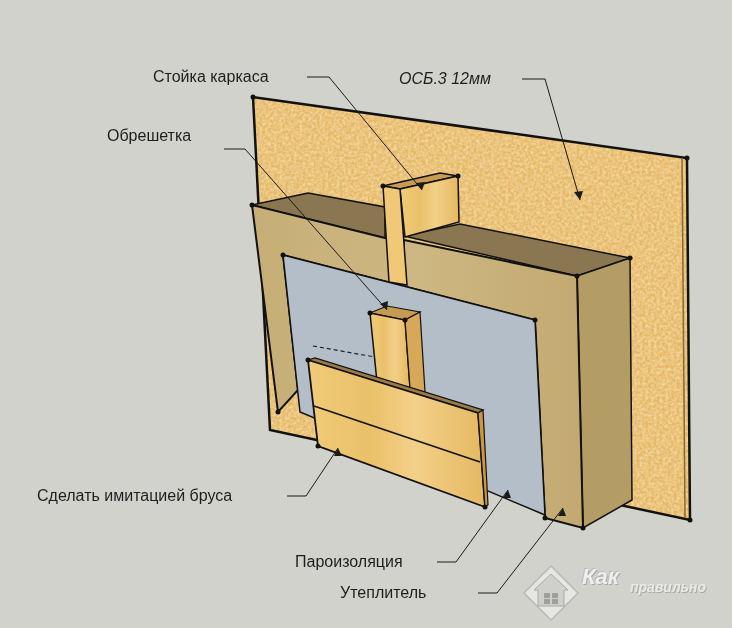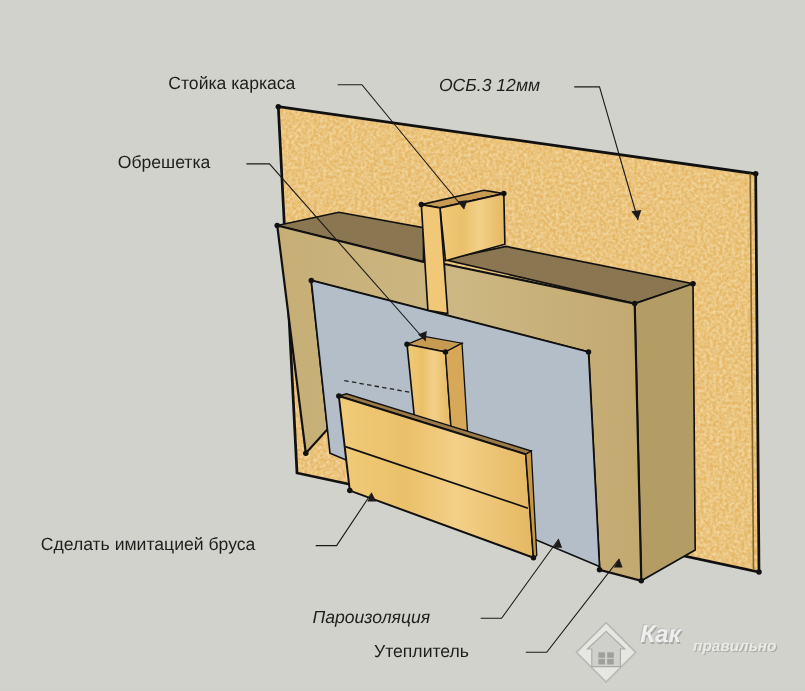--- a/index.html
+++ b/index.html
@@ -145,23 +145,23 @@
       <circle cx="318" cy="446" r="2.5"></circle>
     <circle cx="383" cy="186" r="2.5"></circle>
       <circle cx="458" cy="176" r="2.5"></circle>
     <circle cx="370" cy="313" r="2.5"></circle>
       <circle cx="405" cy="320" r="2.5"></circle>
   </g>
 </svg>
 
 <div class="label" style="left:153px; top:68px;">Стойка каркаса</div>
 <div class="label" style="left:399px; top:70px;font-style:italic;">ОСБ.3 12мм</div>
-<div class="label" style="left:107px; top:140px;">Обрешетка</div>
+<div class="label" style="left:107px; top:127px;">Обрешетка</div>
 <div class="label" style="left:37px; top:487px;">Сделать имитацией бруса</div>
-<div class="label" style="left:284px; top:553px;font-style:italic;">Пароизоляция</div>
+<div class="label" style="left:295px; top:553px;">Пароизоляция</div>
 <div class="label" style="left:340px; top:584px;">Утеплитель</div>
 
 <div class="logo">
   <svg width="58" height="58" viewBox="0 0 58 58" style="position:absolute; left:0; top:2px;">
     <polygon points="29,2 56,29 29,56 2,29" fill="#e6e6e3" stroke="#b8b8b4" stroke-width="1.5"></polygon>
     <polygon points="29,10 46,26 42,26 42,42 16,42 16,26 12,26" fill="#cfcfcb" stroke="#a9a9a5" stroke-width="1"></polygon>
     <rect x="22" y="29" width="6" height="5" fill="#9f9f9b"></rect>
     <rect x="30" y="29" width="6" height="5" fill="#9f9f9b"></rect>
     <rect x="22" y="35" width="6" height="5" fill="#9f9f9b"></rect>
     <rect x="30" y="35" width="6" height="5" fill="#9f9f9b"></rect>

